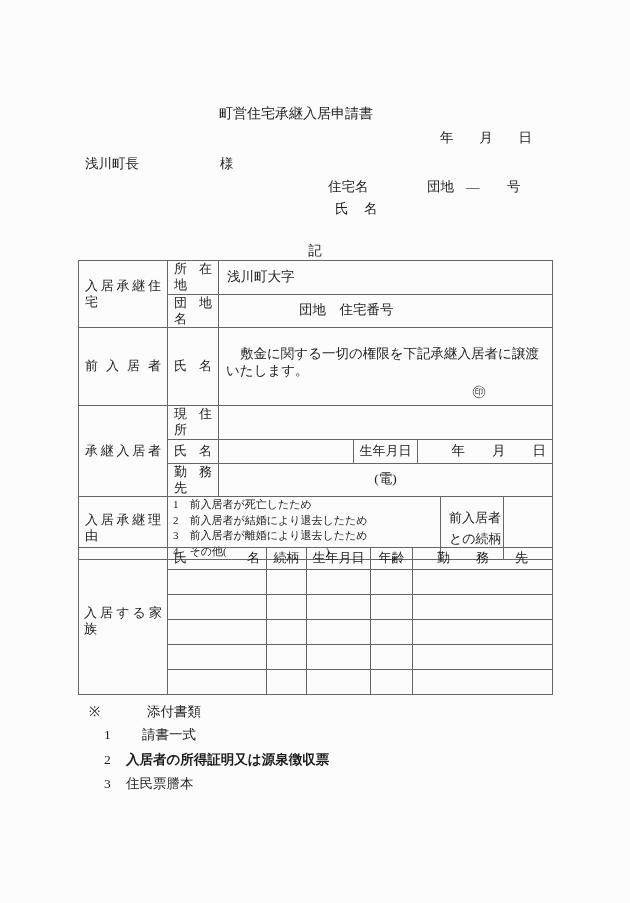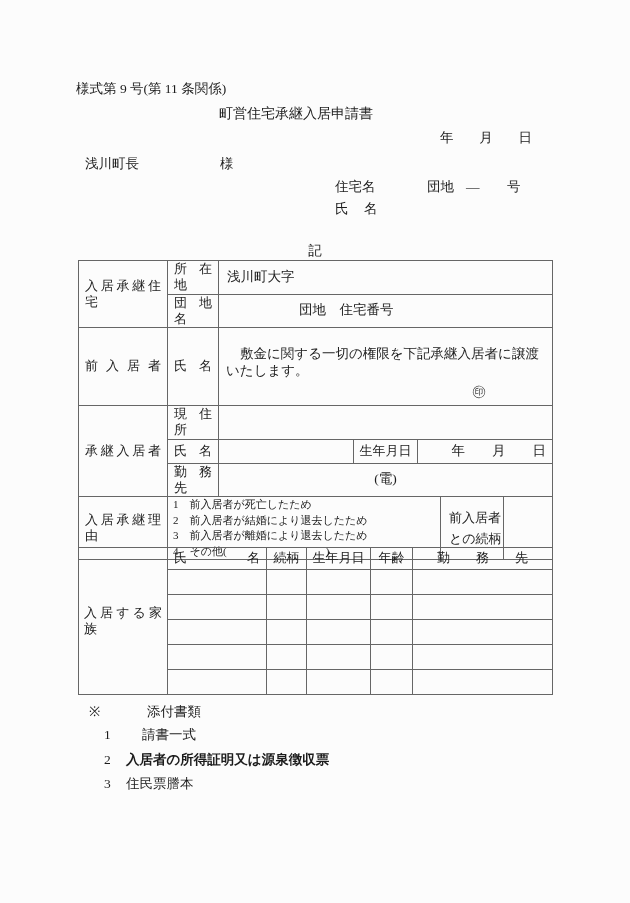--- a/index.html
+++ b/index.html
@@ -9,21 +9,21 @@
     background:#fcfcfc; color:#1c1c1c; overflow:hidden;
     font-family:"Liberation Serif","DejaVu Serif",serif;
     font-size:13.5px; line-height:1.25;
   }
   .abs { position:absolute; white-space:nowrap; }
   .form-number { left:76px; top:81px; }
   .doc-title { left:0; top:105px; width:592px; text-align:center; font-size:14px; }
   .date-line { left:440px; top:130px; width:92px; display:flex; justify-content:space-between; }
   .addressee { left:85px; top:156px; }
   .honorific { left:220px; top:156px; }
-  .housing-label { left:335px; top:179px; }
+  .housing-label { left:328px; top:179px; }
   .housing-danchi { left:427px; top:179px; }
   .housing-dash { left:466px; top:179px; }
   .housing-unit { left:507px; top:179px; }
   .name-line { left:335px; top:201px; letter-spacing:1px; }
   .declaration { left:71px; top:222px; }
   .ki { left:0; top:243px; width:630px; text-align:center; }
 
   table.t { position:absolute; border-collapse:collapse; table-layout:fixed; }
   table.t td { border:1px solid #666; vertical-align:middle; overflow:hidden; }
   .t1 { left:78px; top:260px; width:474px; }
@@ -63,21 +63,20 @@
   .attach-num-3 { left:104px; top:776px; }
   .attach-text-1 { left:126px; top:727px;padding-left:16px; }
   .attach-text-2 { left:126px; top:752px;font-weight:bold; }
   .attach-text-3 { left:126px; top:776px; }
 </style>
 </head>
 <body>
 
 <div class="page">
 
-  <div class="abs form-number">様式第 9 号(第 11 条関係)</div>
   <div class="abs doc-title">町営住宅承継入居申請書</div>
 
   <div class="abs date-line">
     <span>年</span>
     <span>月</span>
     <span>日</span>
   </div>
 
   <div class="abs addressee">浅川町長</div>
   <div class="abs honorific">様</div>

